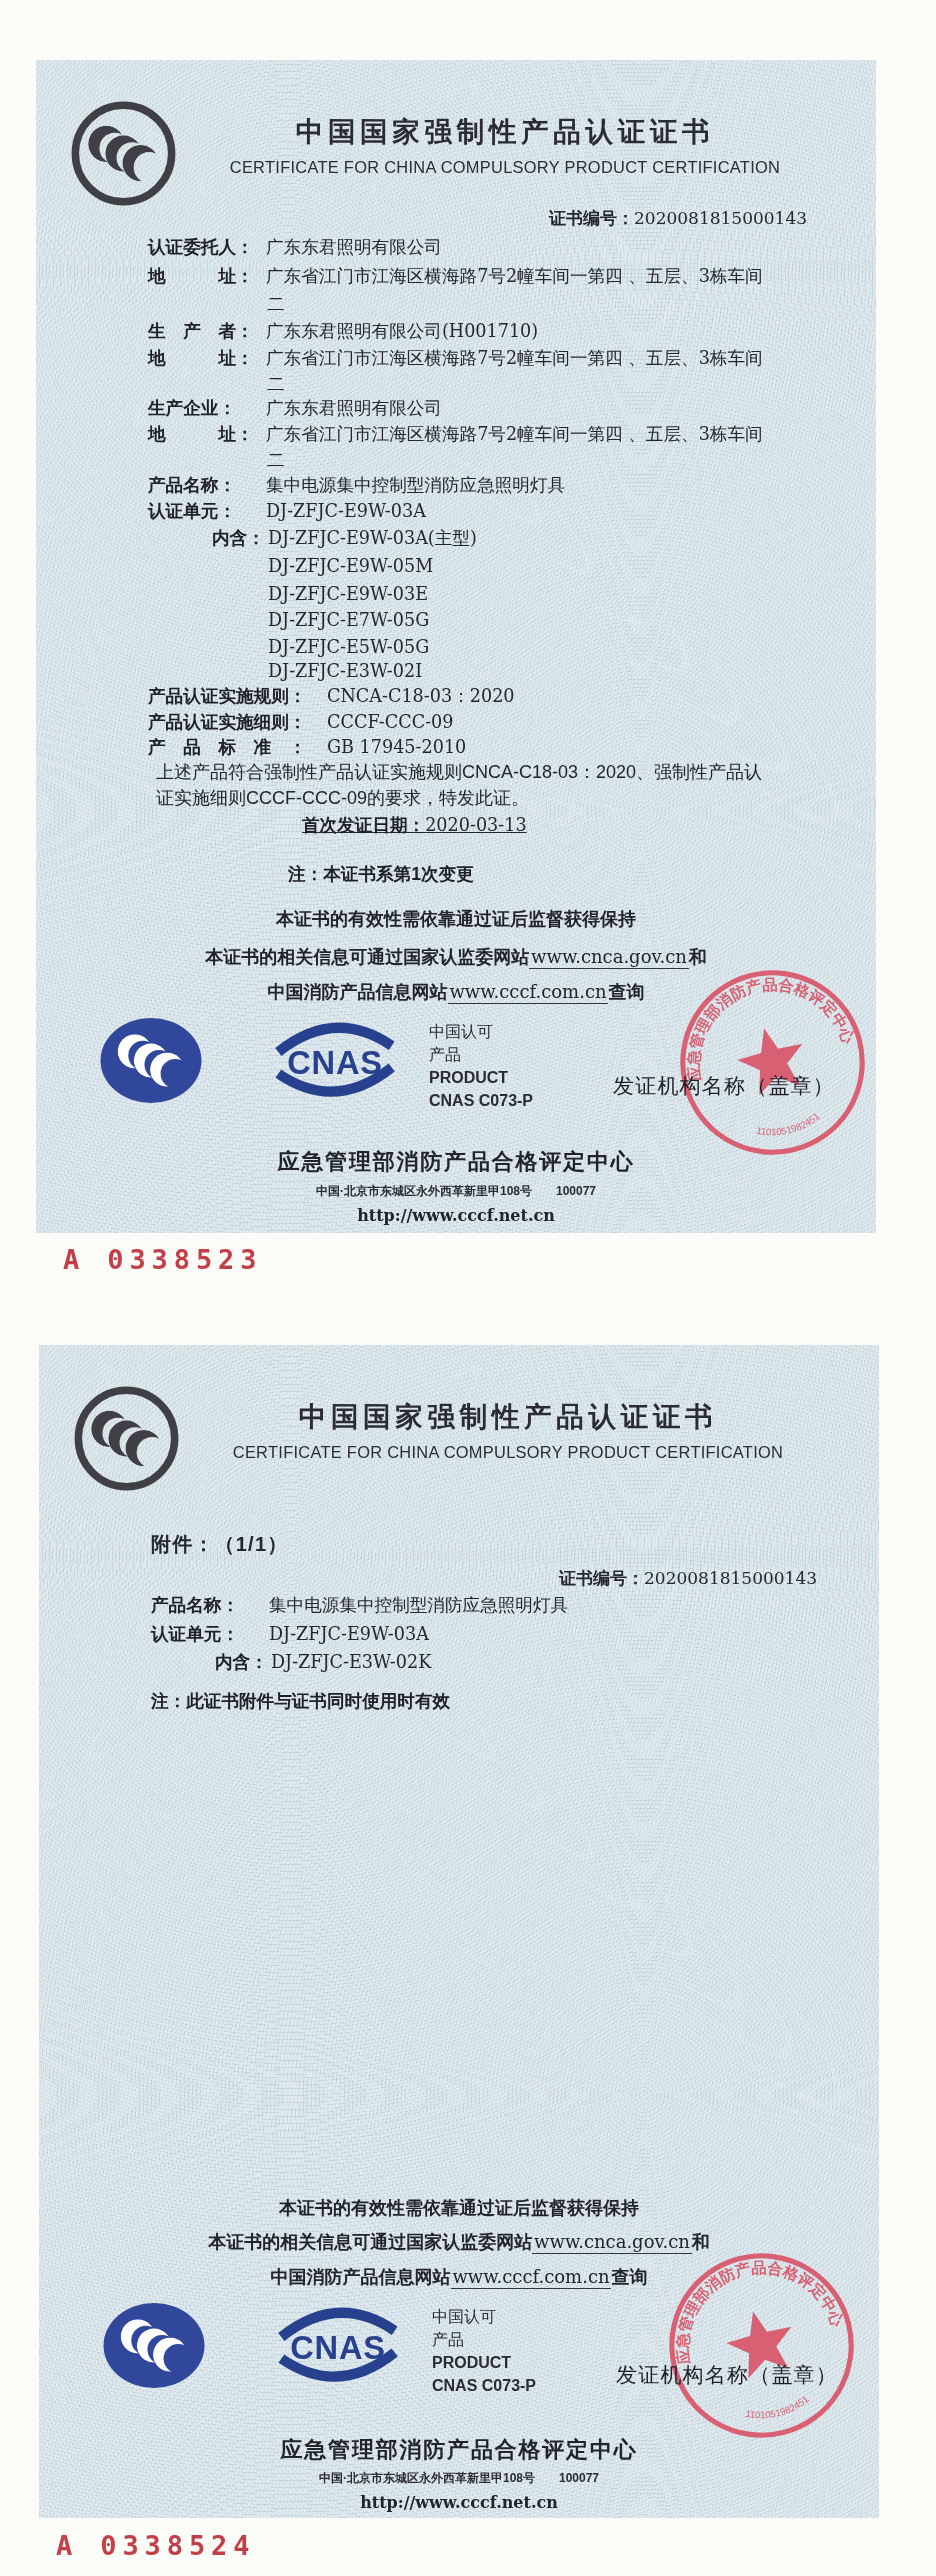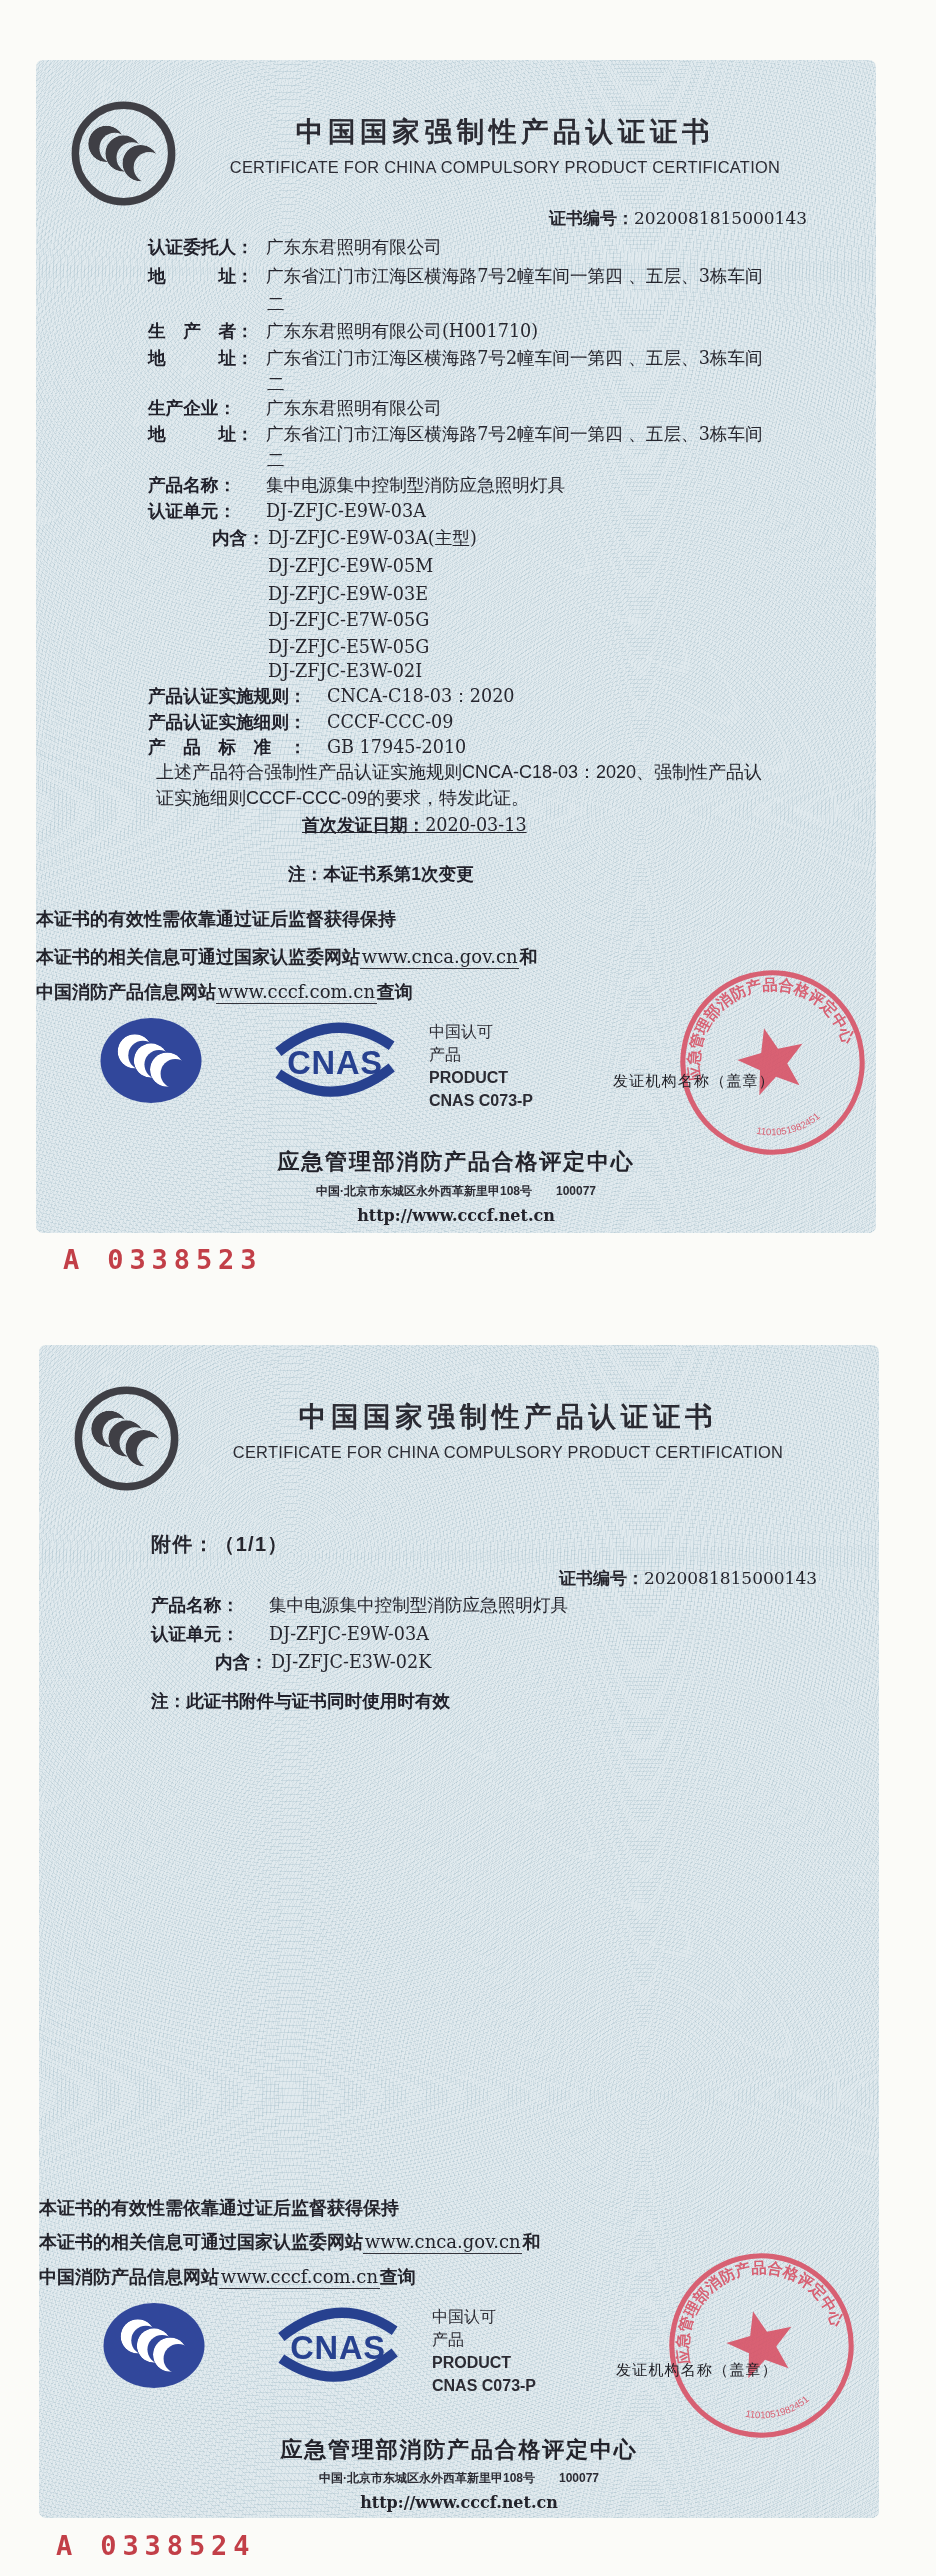--- a/index.html
+++ b/index.html
@@ -10,21 +10,20 @@
   html,body{background:#fbfbf8;}
   body{width:937px;height:2576px;position:relative;font-family:"Liberation Sans",sans-serif;color:var(--ink);}
   .cert{
     position:absolute;width:840px;height:1173px;
     background-color:var(--paper);
     background-image:
       repeating-radial-gradient(circle at 30% 18%, rgba(120,158,175,.20) 0 0.6px, transparent 0.6px 3.5px),
       repeating-radial-gradient(circle at 72% 64%, rgba(120,158,175,.17) 0 0.6px, transparent 0.6px 4.1px),
       repeating-linear-gradient(100deg, rgba(125,160,178,.10) 0 1.2px, transparent 1.2px 3.5px);
     overflow:hidden;
-    border-radius:7px;
   }
   .ccc-ring{position:absolute;left:34px;top:40px;width:107px;height:107px;color:#3f3f45;}
   .title-cn{position:absolute;left:141px;top:54px;width:656px;text-align:center;
     font-size:27.5px;font-weight:700;letter-spacing:4.7px;color:#2b2b33;}
   .title-en{position:absolute;left:141px;top:98px;width:656px;text-align:center;
     font-size:16.4px;font-weight:400;letter-spacing:0.3px;color:#2c2c34;}
   .certno{position:absolute;font-size:17px;white-space:nowrap;}
   .certno .lbl{font-weight:700;}
   .certno .num{font-family:"DejaVu Serif",serif;}
   .r{position:absolute;left:112px;font-size:17.6px;white-space:nowrap;line-height:21px;}
@@ -32,29 +31,29 @@
   .r .val{position:absolute;left:118px;top:0;font-family:"DejaVu Serif",serif;}
   .r.wide .val{left:179px;}
   .r.inner{left:176px;}
   .r.inner .val{left:56px;}
   .r.vcol{left:231px;font-family:"DejaVu Serif",serif;}
   .r.mcont{left:232px;font-family:"DejaVu Serif",serif;}
   .stmt{position:absolute;left:120px;width:673px;font-size:18px;line-height:22px;white-space:nowrap;color:#24242c;}
   .inlineval{font-family:"DejaVu Serif",serif;}
   .gap{display:inline-block;width:27px;}
   .attach{position:absolute;left:112px;top:186px;font-size:20px;font-weight:700;letter-spacing:1.2px;}
-  .fline{position:absolute;left:0;width:100%;text-align:left;font-size:18px;font-weight:700;color:#23232b;}
+  .fline{position:absolute;left:0;width:100%;text-align:center;font-size:18px;font-weight:700;color:#23232b;}
   .fline .url{font-weight:400;font-family:"DejaVu Serif",serif;border-bottom:1.2px solid #33333b;padding:0 1.8px 1.2px 1.8px;}
   .ccc-solid{position:absolute;left:55px;top:950px;width:120px;height:101px;color:var(--ccc-blue);}
   .cnas{position:absolute;left:233px;top:954px;width:132px;height:93px;color:var(--cnas-blue);}
   .accred{position:absolute;left:393px;top:960px;font-size:16px;line-height:23px;color:#2b2b33;}
   .accred .lat{font-weight:700;}
   .seal{position:absolute;left:640px;top:906px;width:193px;height:193px;color:var(--seal-red);
     opacity:.88;transform:rotate(-14deg);}
-  .seal-overlay{position:absolute;left:577px;top:1012px;font-size:15px;letter-spacing:1.2px;color:#1e1e24;white-space:nowrap;}
+  .seal-overlay{position:absolute;left:577px;top:1012px;font-size:21px;letter-spacing:1.2px;color:#1e1e24;white-space:nowrap;}
   .org{position:absolute;left:0;top:1087px;width:100%;text-align:center;font-size:22px;font-weight:700;letter-spacing:1.8px;color:#23232b;}
   .addr{position:absolute;left:0;top:1123px;width:100%;text-align:center;font-size:12px;font-weight:700;color:#2b2b33;}
   .site{position:absolute;left:0;top:1146px;width:100%;text-align:center;font-size:16px;font-weight:700;
     font-family:"DejaVu Serif",serif;color:#23232b;}
   .serial{position:absolute;left:56px;font-size:27px;font-weight:700;letter-spacing:5.9px;
     font-family:"DejaVu Sans Mono",monospace;color:var(--serial-red);}
 </style>
 </head>
 <body>
 

